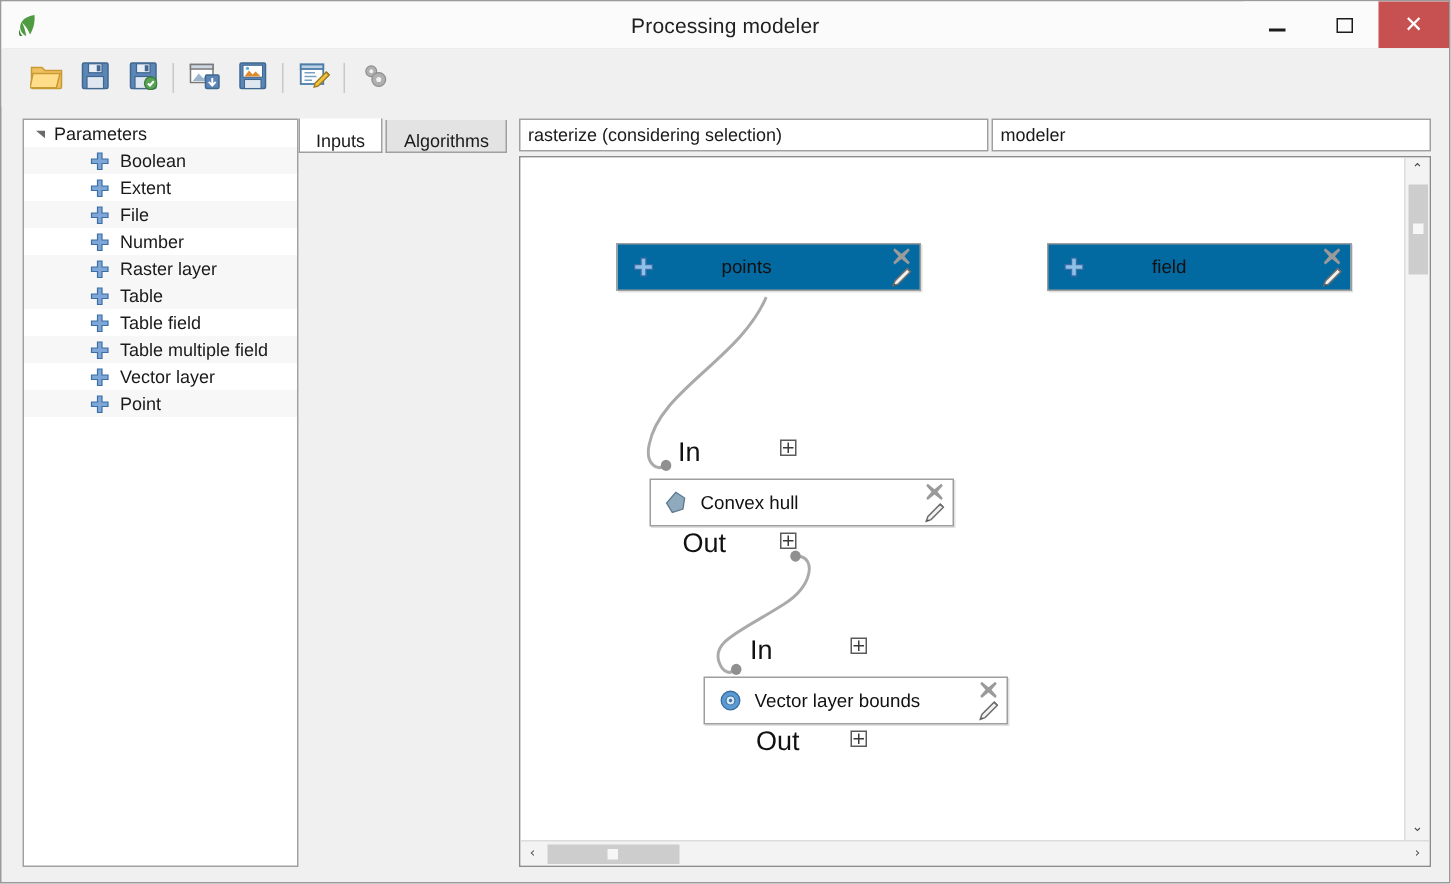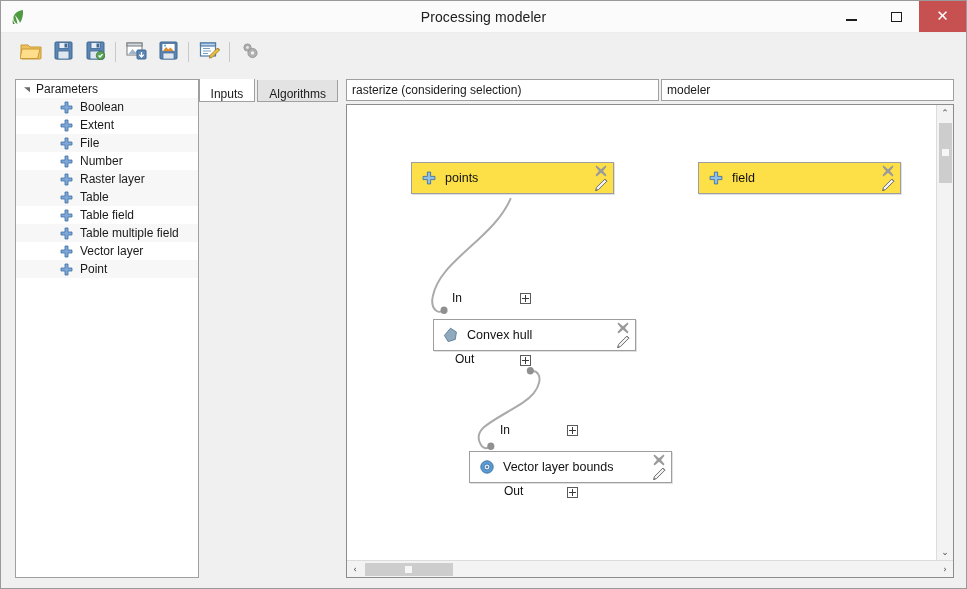--- a/index.html
+++ b/index.html
@@ -292,21 +292,22 @@
     position: absolute;
     box-sizing: border-box;
     display: flex;
     align-items: center;
     border: 1px solid #9e9e9e;
     font-size: 12.5px;
     color: #111111;
     box-shadow: 1px 1px 0 rgba(0,0,0,0.12);
   }
   .node.param {
-    background: #fde047;
+    background: #0369a1;
+    gap: 36px;
   }
   .node.alg {
     background: #ffffff;
   }
   .node-icon {
     width: 16px; height: 16px;
     margin-left: 9px;
     margin-right: 8px;
     flex: none;
     display: flex;
@@ -330,21 +331,21 @@
     width: 14px; height: 14px;
   }
   .btn-pencil {
     position: absolute;
     bottom: 1px; left: 1px;
     width: 15px; height: 15px;
   }
 
   .port-label {
     position: absolute;
-    font-size: 12px;
+    font-size: 18px;
     color: #111111;
     white-space: nowrap;
   }
   .expander {
     position: absolute;
     width: 11px; height: 11px;
     border: 1px solid #5a5a5a;
     background: #ffffff;
     box-sizing: border-box;
   }

